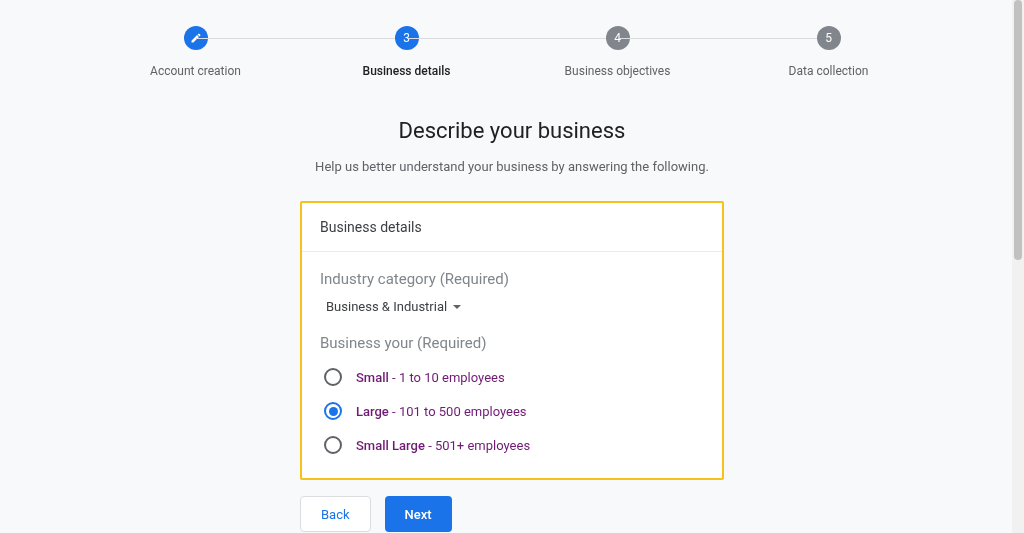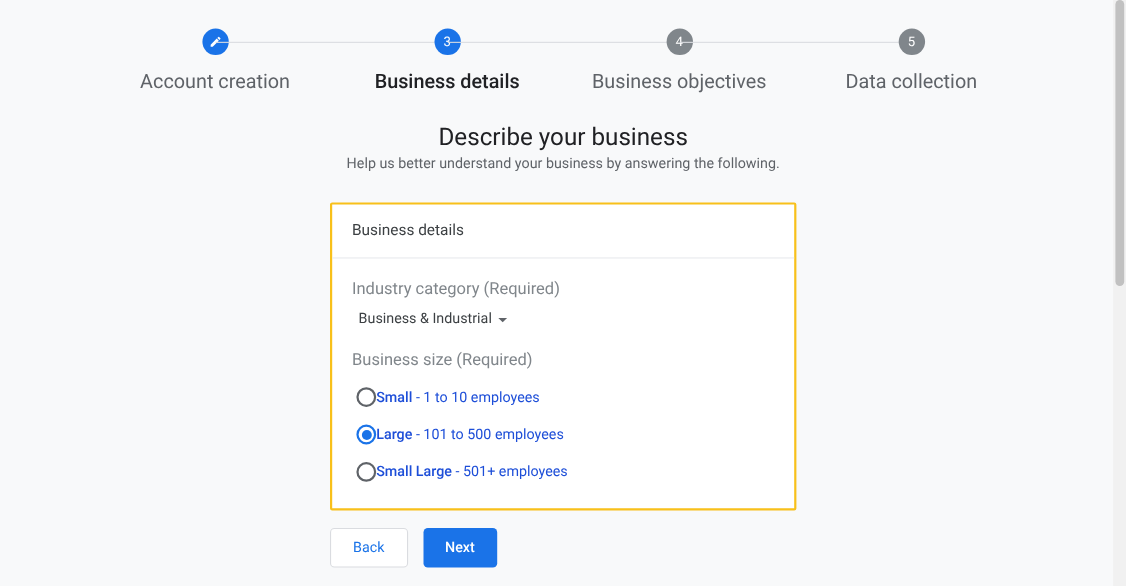--- a/index.html
+++ b/index.html
@@ -39,21 +39,21 @@
     font-size: 12px;
     color: #fff;
     font-weight: 400;
     margin-bottom: 14px;
     background: #1a73e8;
   }
   .step-icon.inactive {
     background: #80868b;
   }
   .step-label {
-    font-size: 18px;
+    font-size: 12px;
     color: #5f6368;
     text-align: center;
     white-space: nowrap;
   }
   .step-label.active {
     font-weight: 500;
     color: #202124;
   }
   .step-line {
     position: absolute;
@@ -62,32 +62,32 @@
     background: #dadce0;
     z-index: 0;
     width: 100%;
     left: 50%;
   }
   .step:last-child .step-line { display:none; }
 
   
   .heading {
     text-align: center;
-    margin-top: 28px;
+    margin-top: 40px;
   }
   .heading h1 {
     font-size: 22px;
     font-weight: 400;
     color: #202124;
   }
   .subhead {
     text-align: center;
     font-size: 13px;
     color: #5f6368;
-    margin-top: 2px;
+    margin-top: 14px;
     line-height: 1.55;
   }
 
   
   .card {
     width: 424px;
     margin: 24px auto 0 auto;
     background: #fff;
     border: 2px solid #f8c01a;
     border-radius: 2px;
@@ -121,24 +121,25 @@
     width: 0; height: 0;
     border-left: 4px solid transparent;
     border-right: 4px solid transparent;
     border-top: 4px solid #5f6368;
   }
 
   
   .radio-row {
     display: flex;
     align-items: center;
+    gap: 14px;
     padding: 8px 4px;
     cursor: pointer;
     font-size: 13px;
-    color: #1d4ed8;
+    color: #701a75;
   }
   .radio {
     width: 18px; height: 18px;
     border: 2px solid #5f6368;
     border-radius: 50%;
     display: flex;
     align-items: center;
     justify-content: center;
     flex-shrink: 0;
   }
@@ -246,21 +247,21 @@
 <div class="card">
   <div class="card-header">Business details</div>
   <div class="card-body">
 
     <div class="field-label">Industry category (Required)</div>
     <div class="dropdown">
       <span>Business &amp; Industrial</span>
       <span class="caret"></span>
     </div>
 
-    <div class="field-label">Business size (Required)</div>
+    <div class="field-label">Business your (Required)</div>
 
     <div class="radio-row">
       <span class="radio"></span>
       <span><span class="bold">Small</span><span> - 1 to 10 employees</span></span>
     </div>
     <div class="radio-row">
       <span class="radio selected"></span>
       <span><span class="bold">Large</span><span> - 101 to 500 employees</span></span>
     </div>
     <div class="radio-row">

